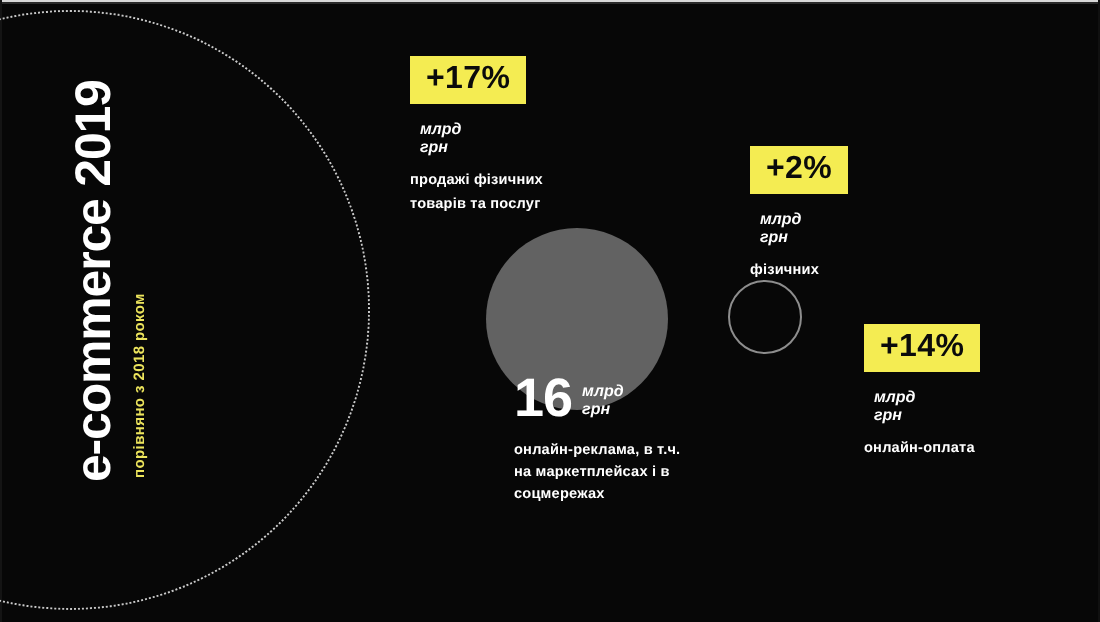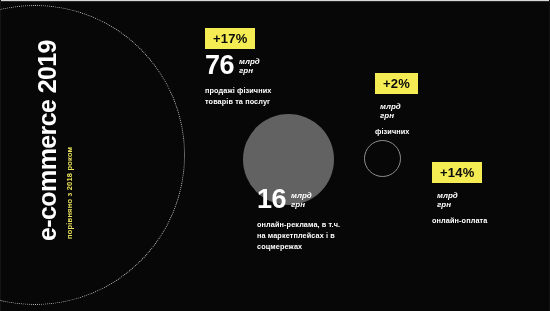--- a/index.html
+++ b/index.html
@@ -100,21 +100,21 @@
 
   
   .stat {
     position: absolute;
     z-index: 5;
   }
   .badge {
     display: inline-block;
     background: #f4ec52;
     color: #0b0b0b;
-    font-size: 13px;
+    font-size: 16px;
     font-weight: bold;
     letter-spacing: 0.2px;
     padding: 4px 8px 4px 8px;
     line-height: 1;
   }
   .value-row {
     display: flex;
     align-items: flex-start;
     margin-top: 4px;
   }
@@ -164,21 +164,20 @@
   <div class="circle" id="circle-delivery"></div>
 
   <div id="title-block">
     <div id="main-title">e-commerce 2019</div>
     <div id="subtitle">порівняно з 2018 роком</div>
   </div>
 
   <div class="stat" id="stat-sales">
     <div class="badge">+17%</div>
     <div class="value-row">
-      <div class="value">76</div>
       <div class="unit">
         <div>млрд</div>
         <div>грн</div>
       </div>
     </div>
     <div class="caption">продажі фізичних
 товарів та послуг</div>
   </div>
 
   <div class="stat" id="stat-delivery">

